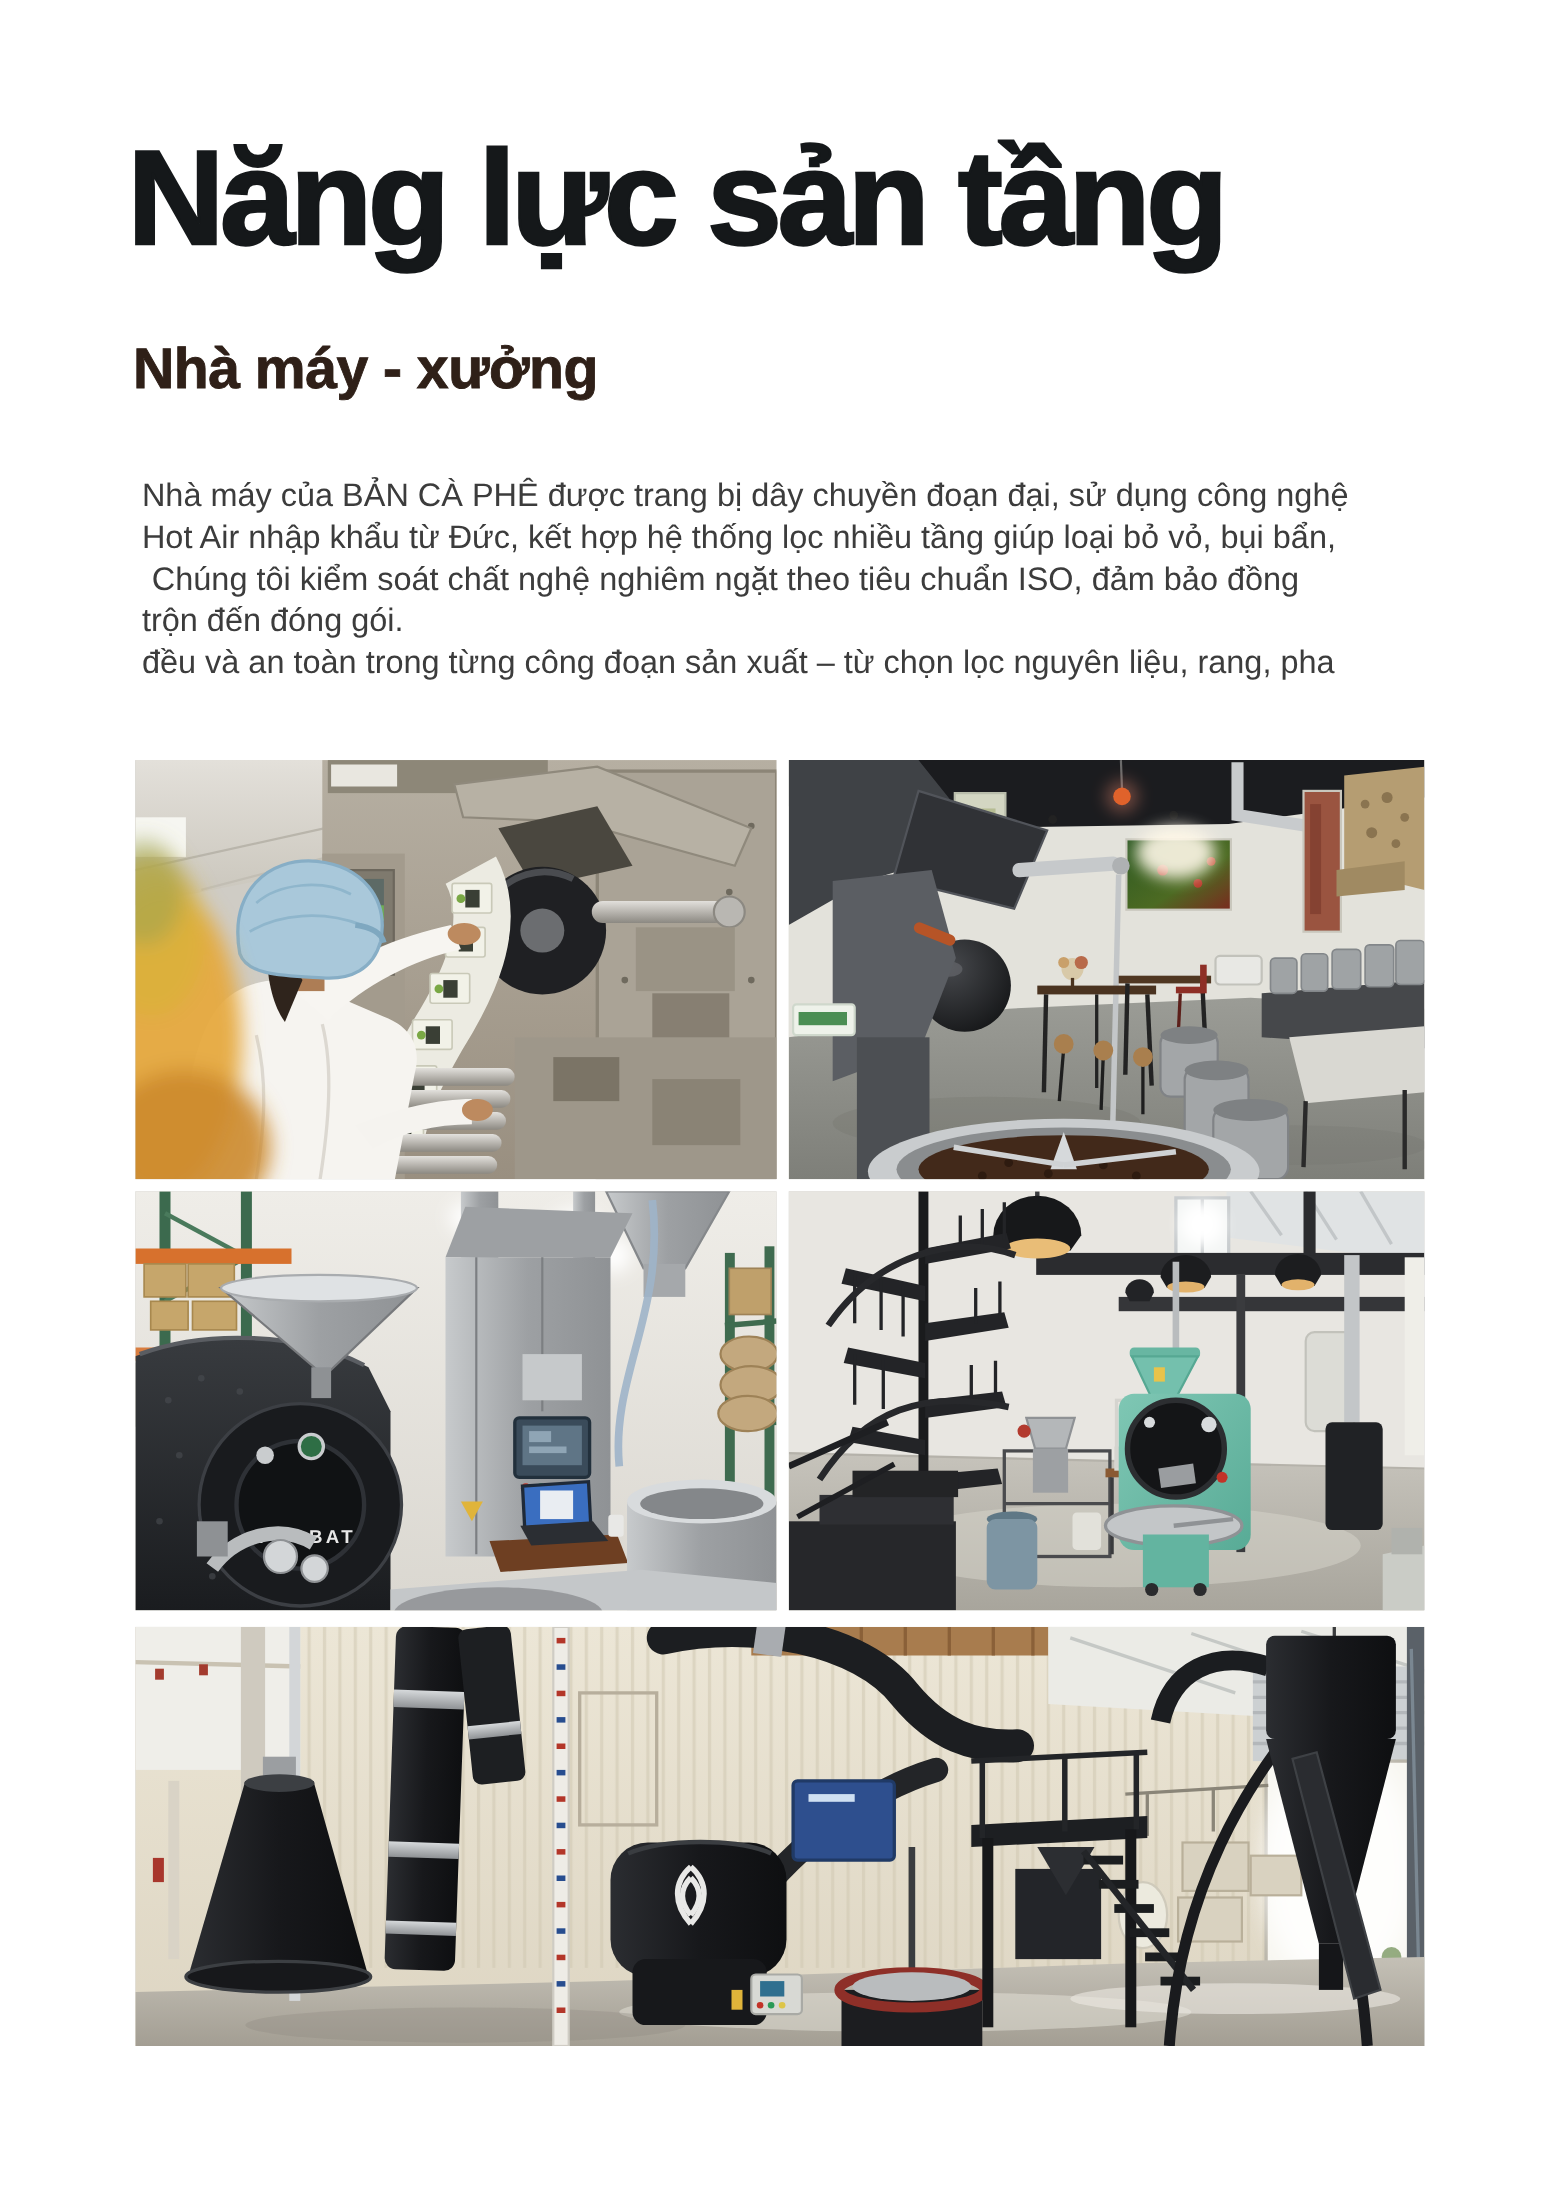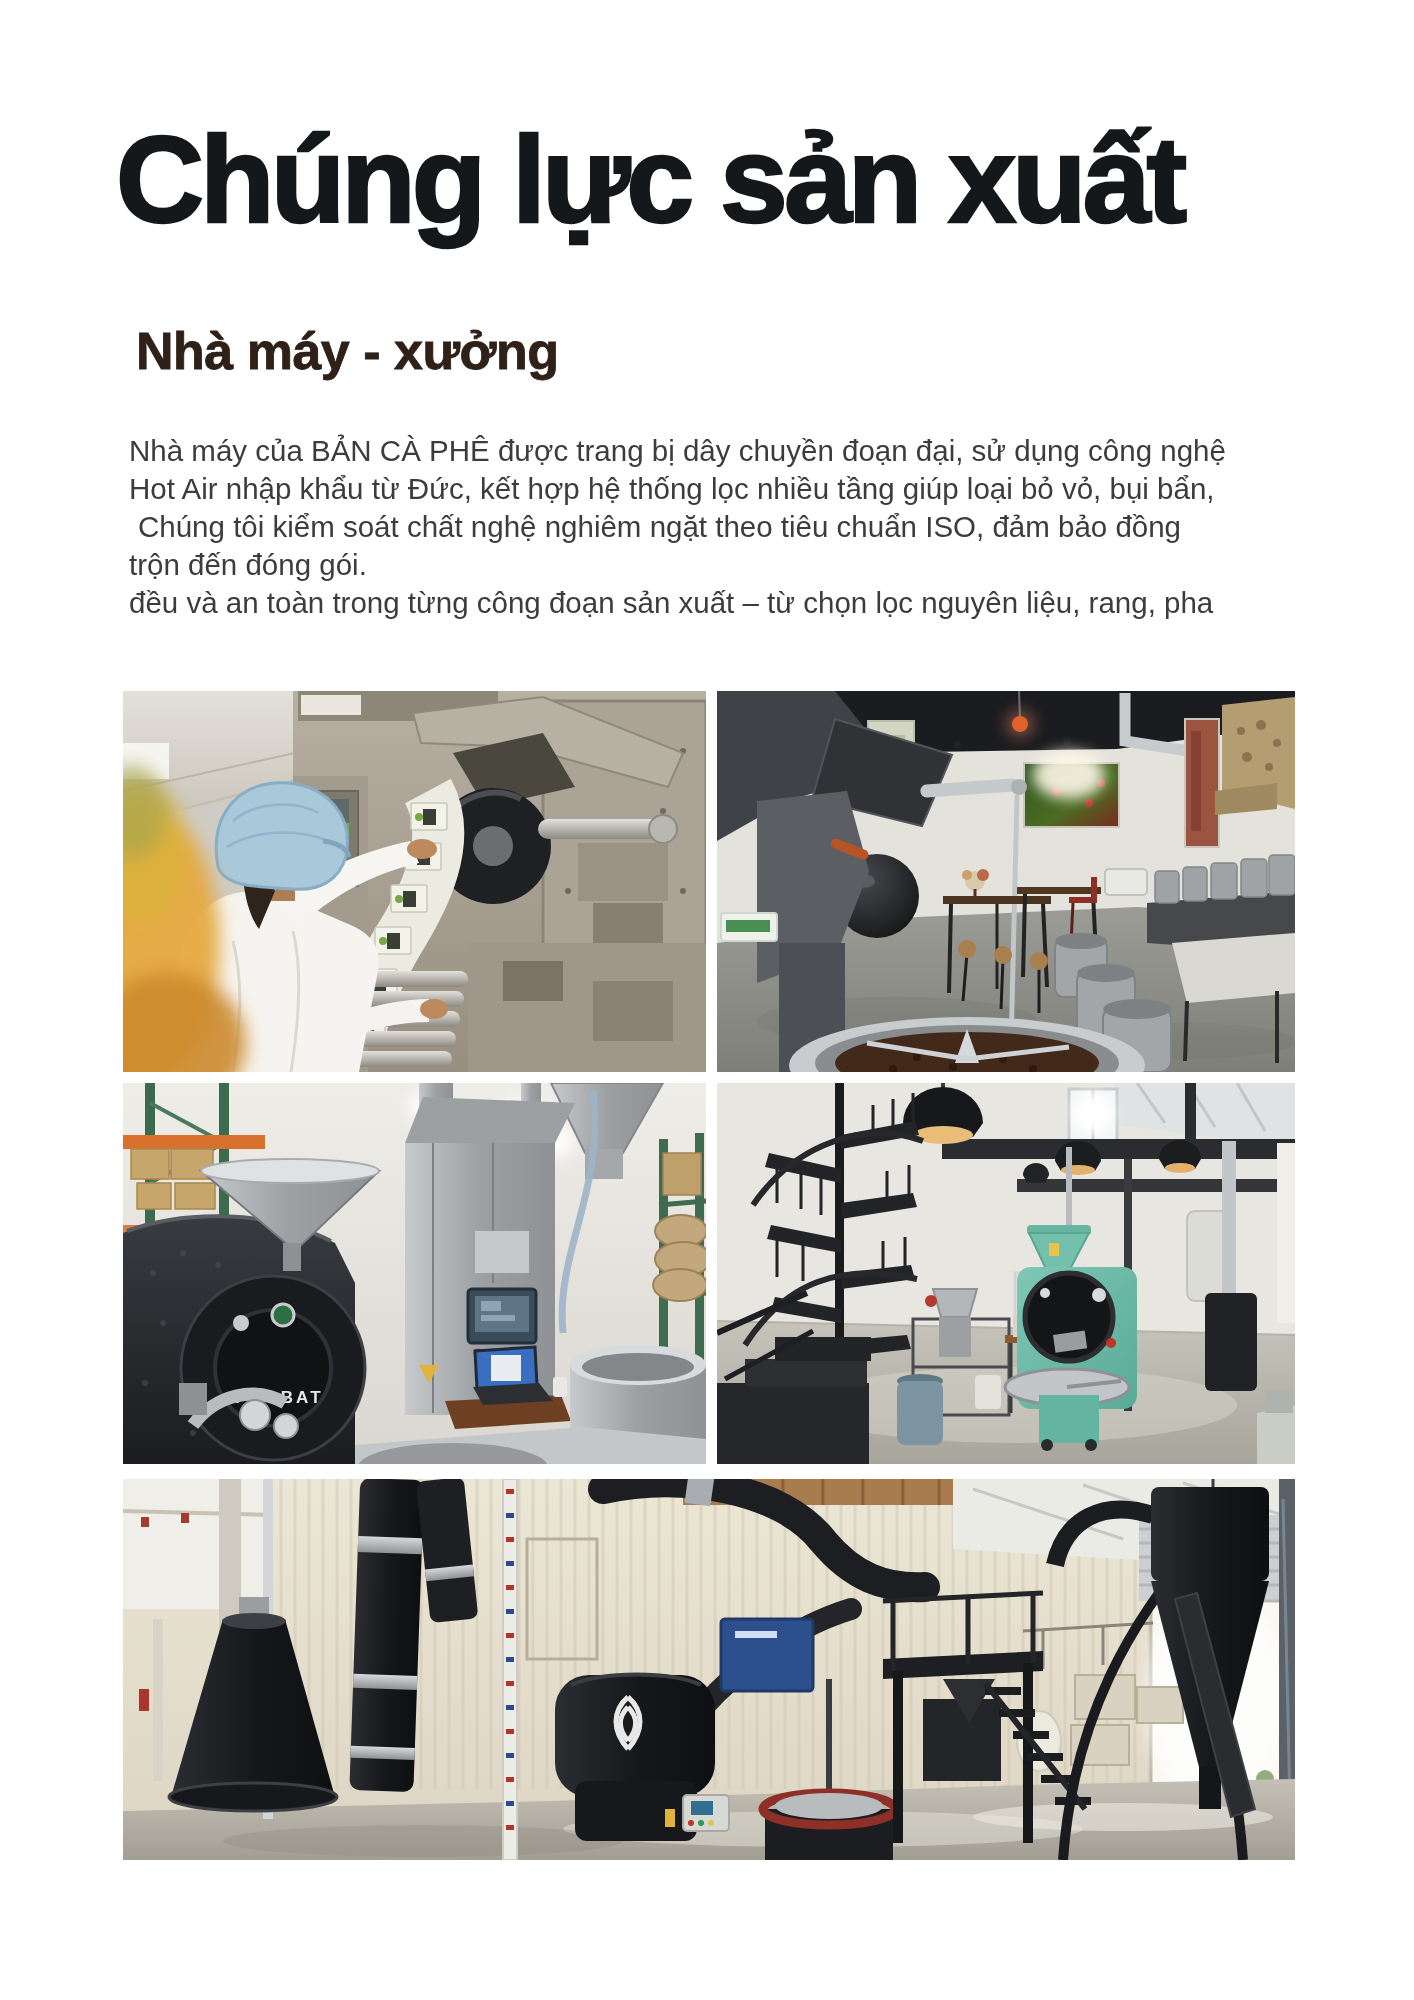--- a/index.html
+++ b/index.html
@@ -6,21 +6,21 @@
   .page {
     position:relative; width:1414px; height:2000px; background:#ffffff;
     font-family:"Liberation Sans","DejaVu Sans",sans-serif; overflow:hidden;
   }
   .title {
     position:absolute; left:116px; top:116px; margin:0;
     font-size:122px; font-weight:bold; letter-spacing:-4px; line-height:1.05;
     color:#15181a; -webkit-text-stroke:2.5px #15181a; white-space:nowrap;
   }
   .subtitle {
-    position:absolute; left:121px; top:308px; margin:15px;
+    position:absolute; left:121px; top:308px; margin:0;
     font-size:52px; font-weight:bold; letter-spacing:-0.5px; line-height:1.1;
     color:#2f2018; -webkit-text-stroke:0.8px #2f2018; white-space:nowrap;
   }
   .bodytext {
     position:absolute; left:129px; top:432px; width:1220px;
     color:#3c3c3c; font-size:29.5px; line-height:38px; font-weight:400;
   }
   .line { white-space:nowrap; }
   .line.indent { padding-left:9px; }
   .photo { position:absolute; overflow:hidden; background:#d8d6d0; }
@@ -29,21 +29,21 @@
   #photo2 { left:717px; top:691px;  width:578px;  height:381px; }
   #photo3 { left:123px; top:1083px; width:583px;  height:381px; }
   #photo4 { left:717px; top:1083px; width:578px;  height:381px; }
   #photo5 { left:123px; top:1479px; width:1172px; height:381px; }
 </style>
 </head>
 <body>
 
 <div class="page">
 
-  <h1 class="title">Chúng lực sản xuất</h1>
+  <h1 class="title">Năng lực sản tầng</h1>
   <h2 class="subtitle">Nhà máy - xưởng</h2>
 
   <div class="bodytext">
     <div class="line">Nhà máy của BẢN CÀ PHÊ được trang bị dây chuyền đoạn đại, sử dụng công nghệ</div>
     <div class="line">Hot Air nhập khẩu từ Đức, kết hợp hệ thống lọc nhiều tầng giúp loại bỏ vỏ, bụi bẩn,</div>
     <div class="line indent">Chúng tôi kiểm soát chất nghệ nghiêm ngặt theo tiêu chuẩn ISO, đảm bảo đồng</div>
     <div class="line">trộn đến đóng gói.</div>
     <div class="line">đều và an toàn trong từng công đoạn sản xuất – từ chọn lọc nguyên liệu, rang, pha</div>
   </div>
 

